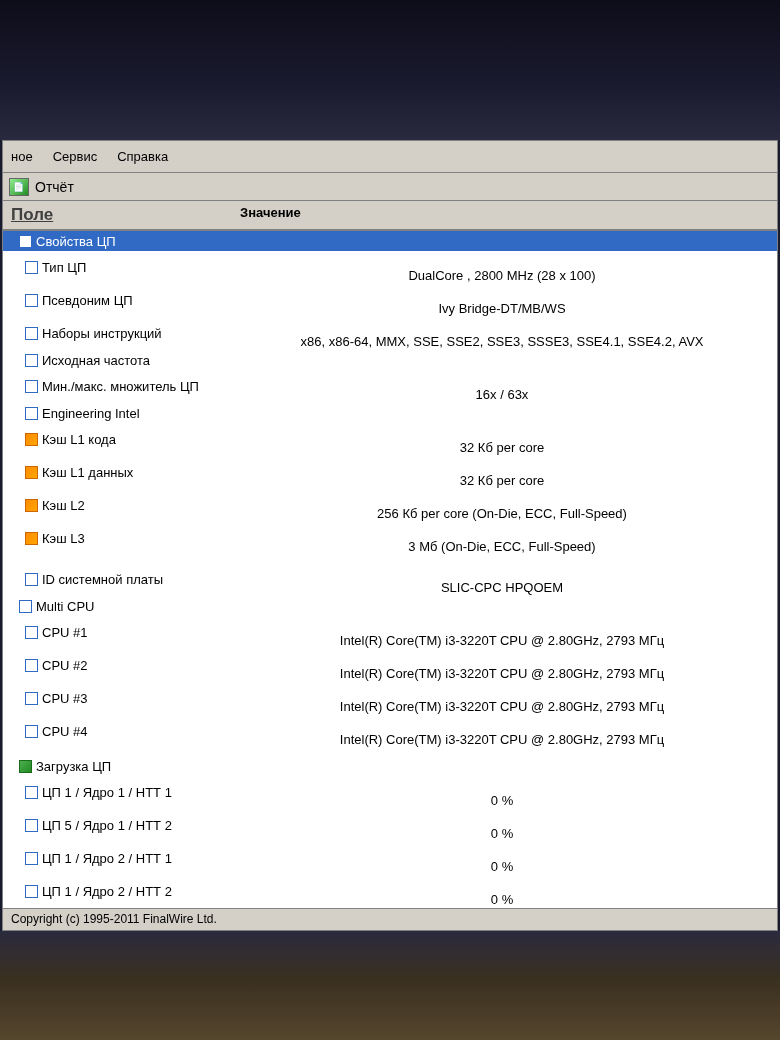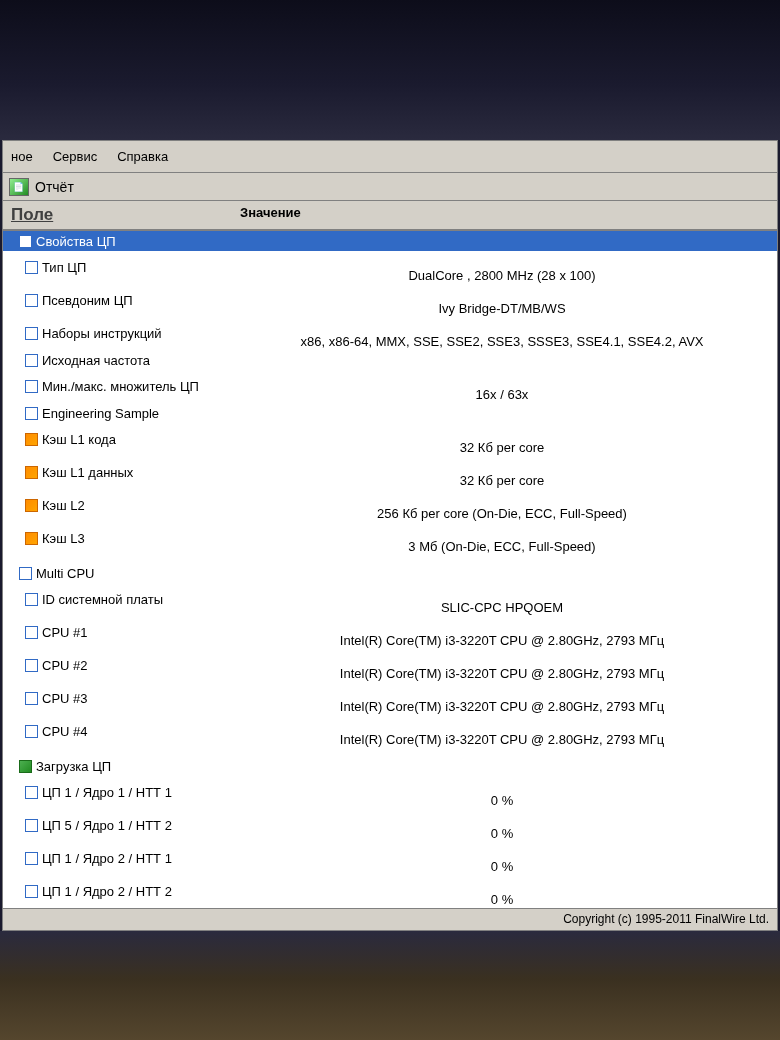--- a/index.html
+++ b/index.html
@@ -187,21 +187,21 @@
       flex-shrink: 0;
     }
 
     
     .status-bar {
       background: #d4d0c8;
       border-top: 1px solid #808080;
       padding: 3px 8px;
       font-size: 12px;
       color: #000;
-      text-align: right;
+      text-align: left;
       height: 22px;
     }
 
     
     .bottom-photo-area {
       height: 120px;
       background: linear-gradient(180deg, #2a2a3e 0%, #3a3020 40%, #5a4a30 100%);
       flex-shrink: 0;
     }
   </style>
@@ -271,21 +271,21 @@
         <div class="row row-indent-1">
           <div class="cell-field">
             <span class="icon-blue-check"></span>
             <span>Мин./макс. множитель ЦП</span>
           </div>
           <div class="cell-value">16x / 63x</div>
         </div>
         <div class="row row-indent-1">
           <div class="cell-field">
             <span class="icon-blue-check"></span>
-            <span>Engineering Sample</span>
+            <span>Engineering Intel</span>
           </div>
         </div>
         <div class="row row-indent-1">
           <div class="cell-field">
             <span class="icon-cache"></span>
             <span>Кэш L1 кода</span>
           </div>
           <div class="cell-value">32 Кб per core</div>
         </div>
         <div class="row row-indent-1">
@@ -303,33 +303,33 @@
           <div class="cell-value">256 Кб per core  (On-Die, ECC, Full-Speed)</div>
         </div>
         <div class="row row-indent-1">
           <div class="cell-field">
             <span class="icon-cache"></span>
             <span>Кэш L3</span>
           </div>
           <div class="cell-value">3 Мб  (On-Die, ECC, Full-Speed)</div>
         </div>
         <div style="height: 8px;"></div>
+        <div class="row row-indent-1">
+          <div class="cell-field">
+            <span class="icon-blue-check"></span>
+            <span>ID системной платы</span>
+          </div>
+          <div class="cell-value">SLIC-CPC HPQOEM</div>
+        </div>
         <div class="row row-indent-0">
           <div class="cell-field">
             <span class="icon-blue-check"></span>
             <span>Multi CPU</span>
           </div>
           <div class="cell-value"></div>
-        </div>
-        <div class="row row-indent-1">
-          <div class="cell-field">
-            <span class="icon-blue-check"></span>
-            <span>ID системной платы</span>
-          </div>
-          <div class="cell-value">SLIC-CPC HPQOEM</div>
         </div>
         <div class="row row-indent-1">
           <div class="cell-field">
             <span class="icon-blue-check"></span>
             <span>CPU #1</span>
           </div>
           <div class="cell-value">Intel(R) Core(TM) i3-3220T CPU @ 2.80GHz, 2793 МГц</div>
         </div>
         <div class="row row-indent-1">
           <div class="cell-field">

